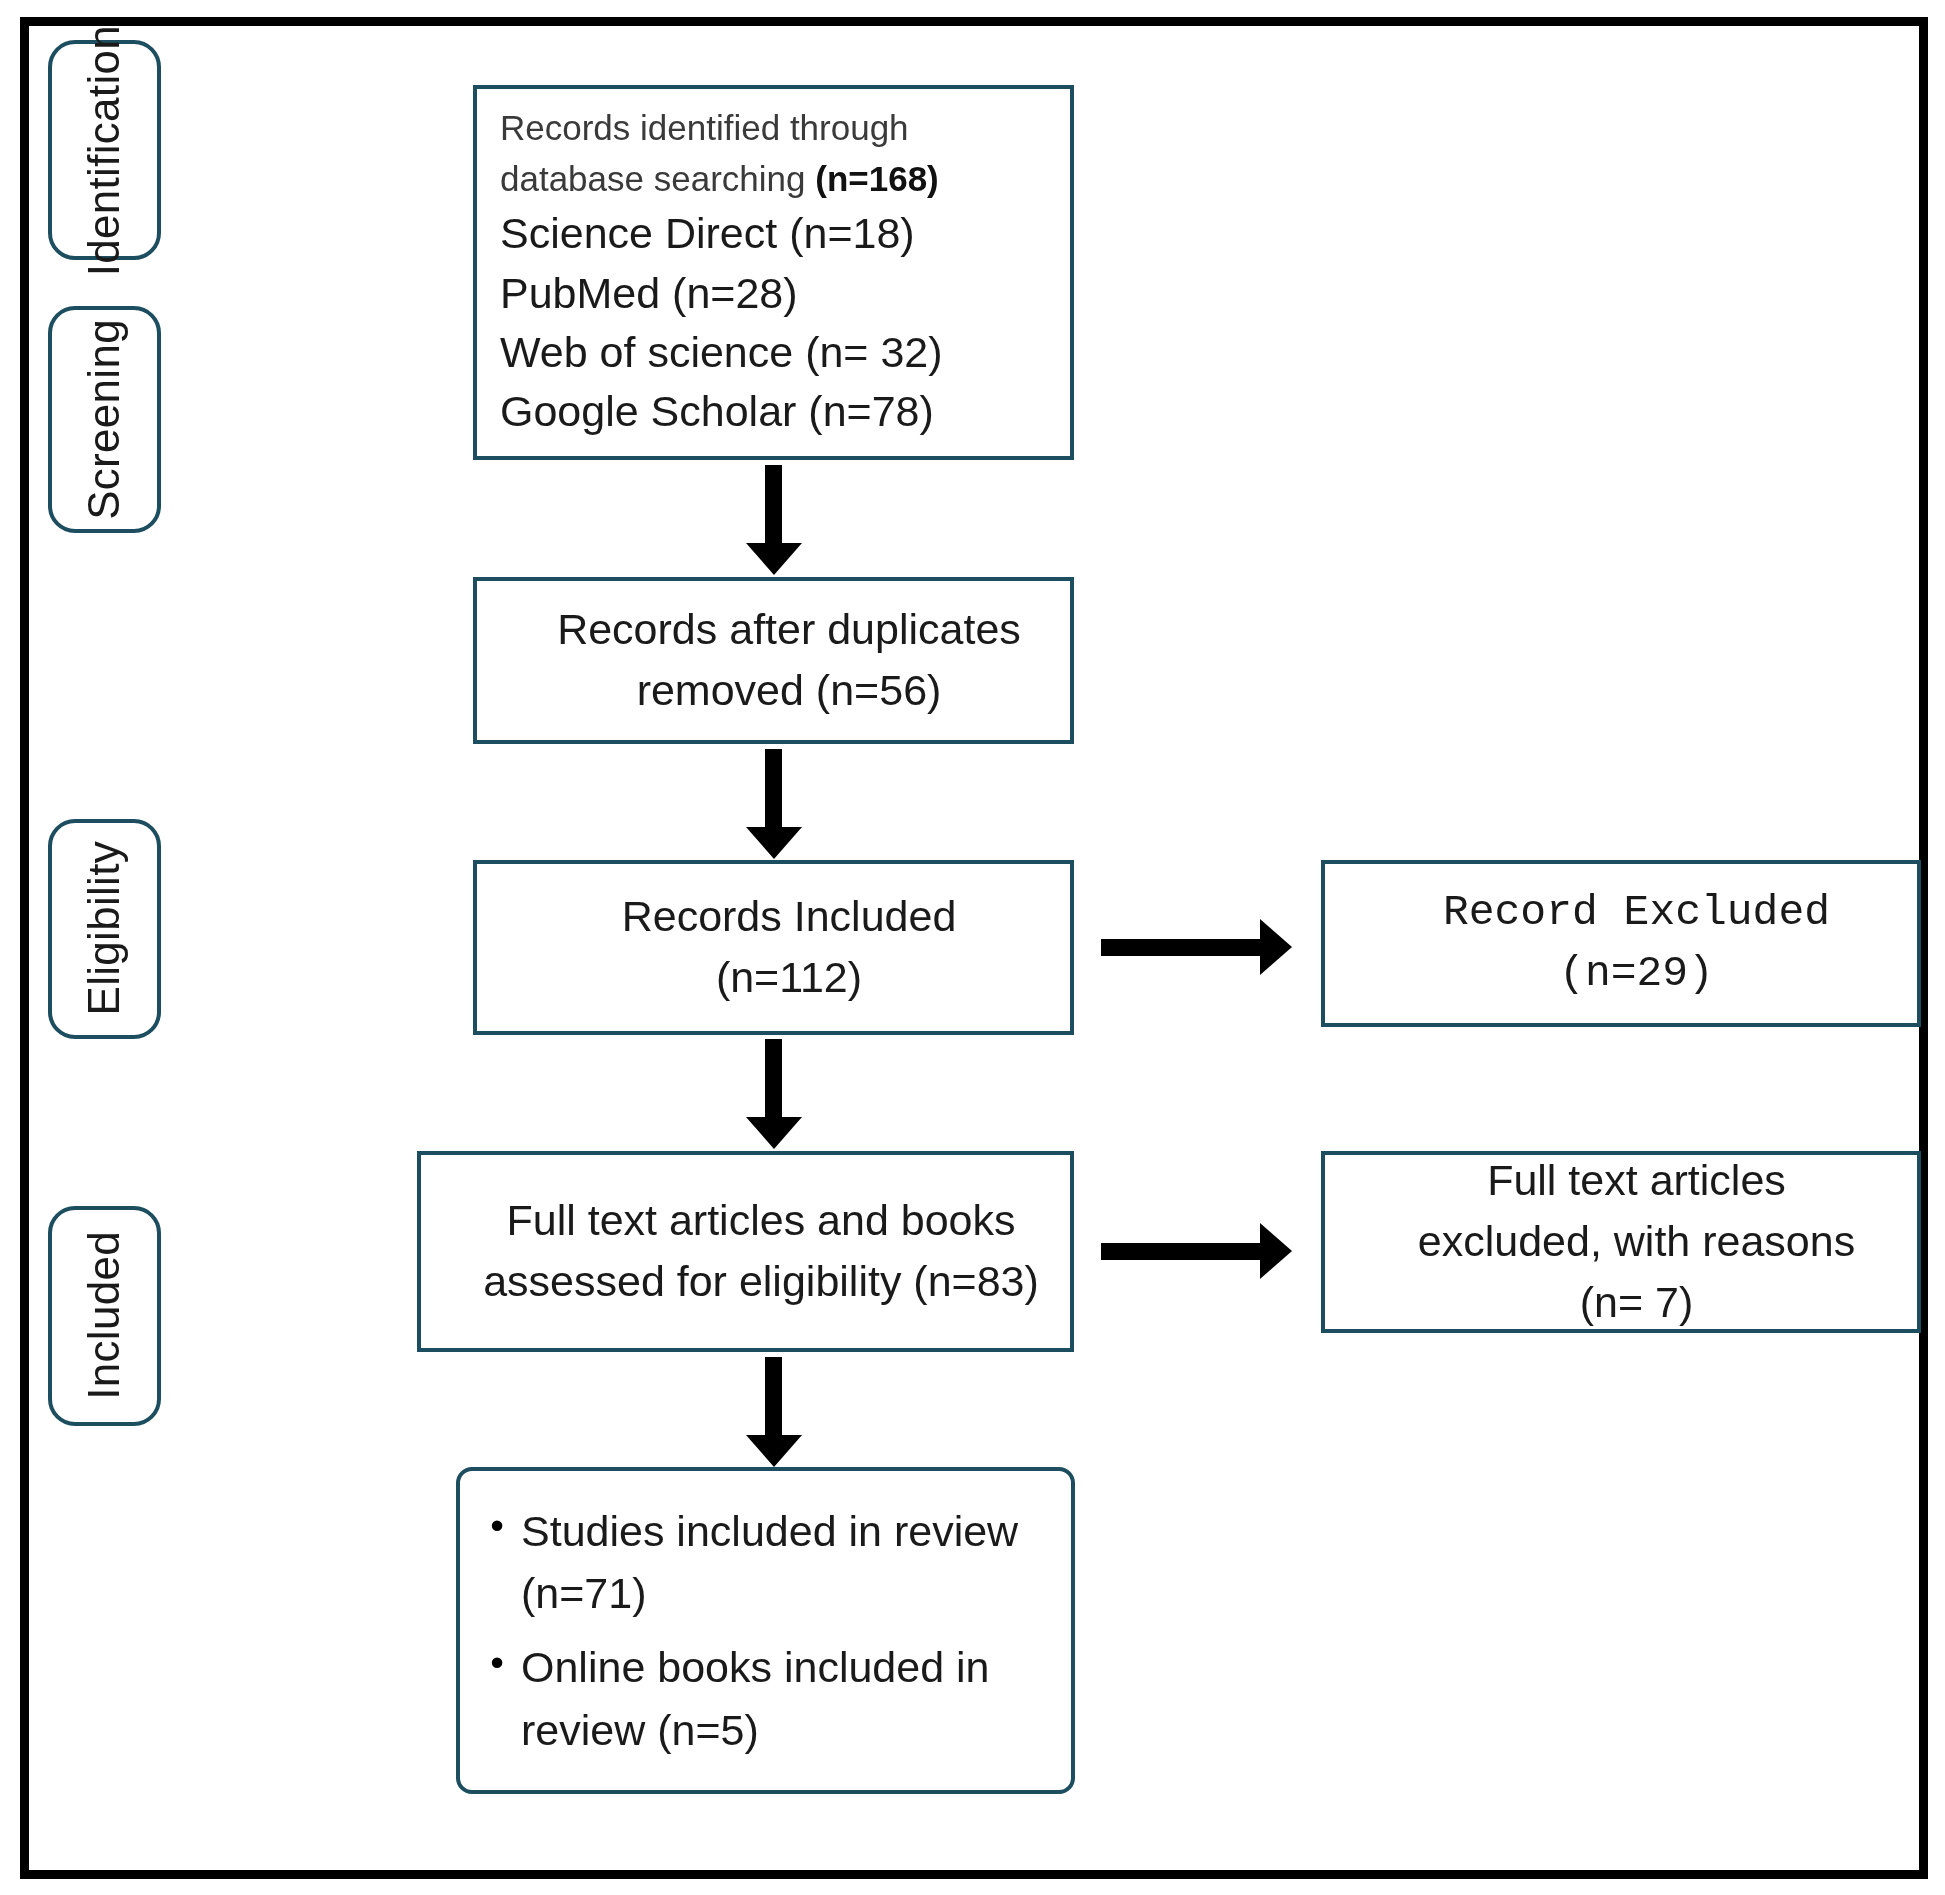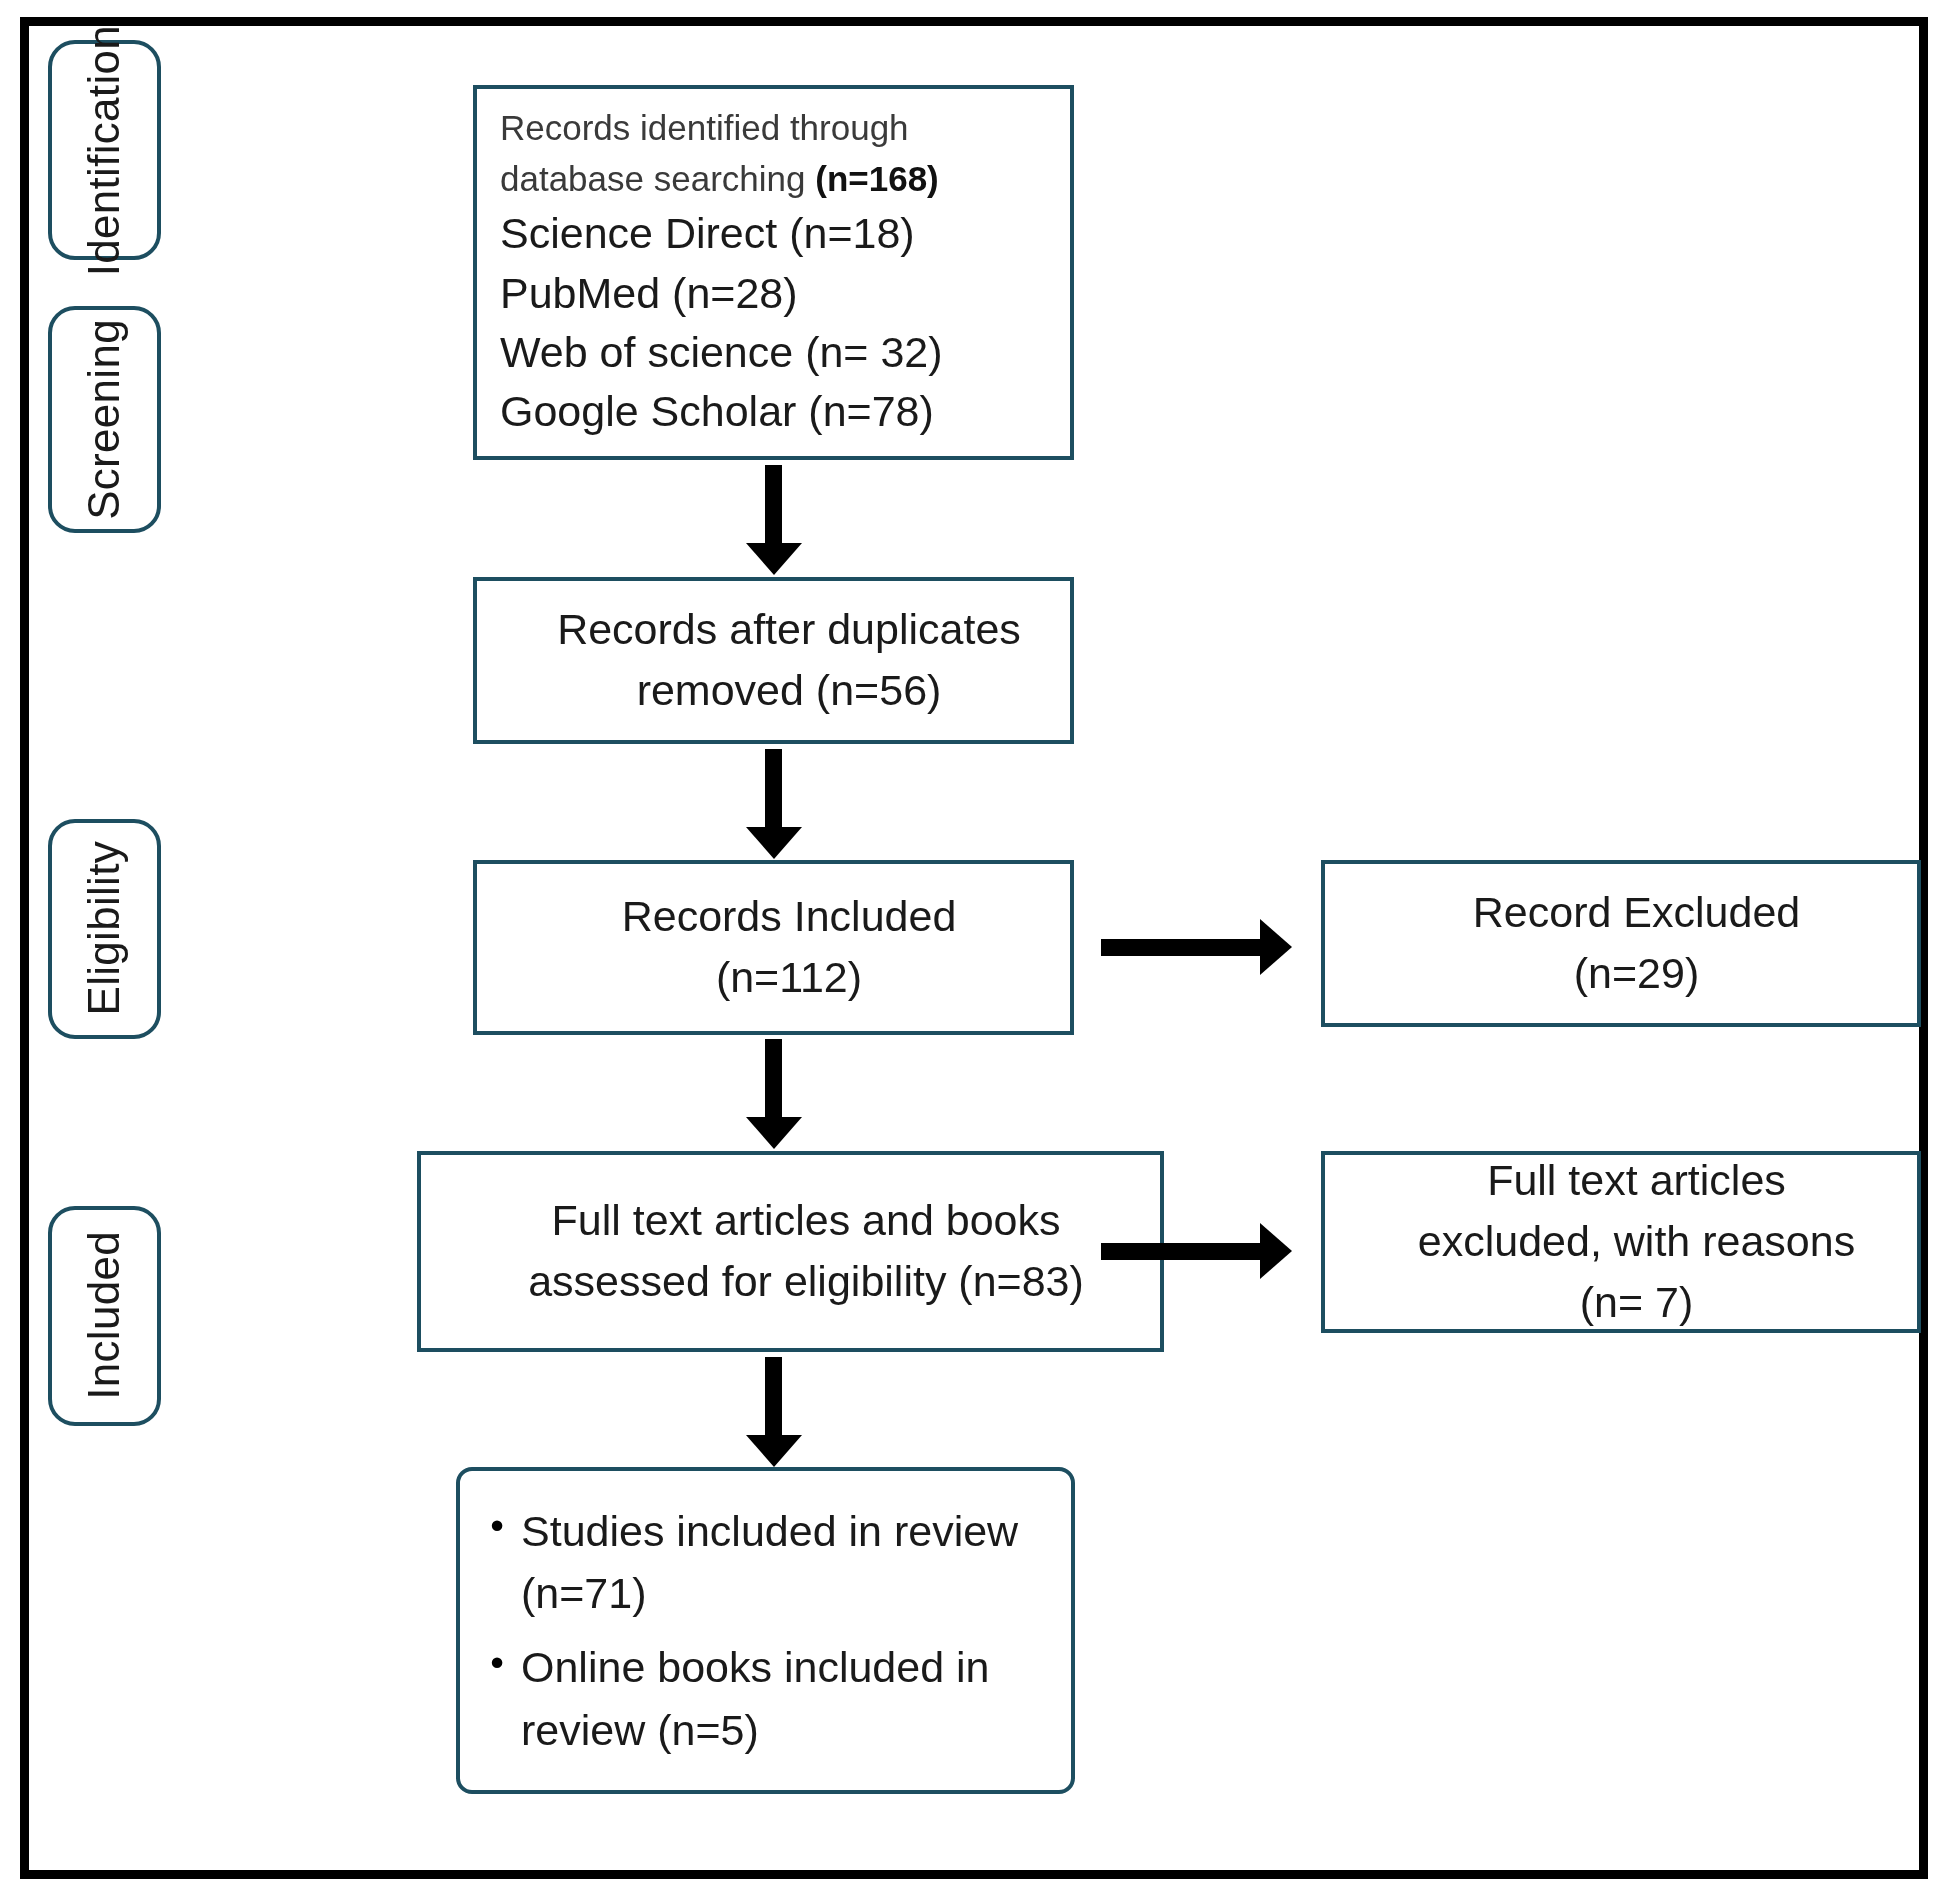--- a/index.html
+++ b/index.html
@@ -178,28 +178,28 @@
 
     <div class="arrow-v" style="left:736px; top:723px; height:79px;"></div>
 
     <div class="flow-box" style="left:444px; top:834px; width:601px; height:175px;">
       <div class="box-text">Records Included</div>
       <div class="box-text">(n=112)</div>
     </div>
 
     <div class="arrow-h" style="left:1072px; top:913px; width:160px;"></div>
 
-    <div class="flow-box" style="left:1292px; top:834px; width:600px; height:167px;">
+    <div class="flow-box" style="left:1292px; top:834px; width:600px; height:167px;font-family:Liberation Mono, monospace;">
       <div class="box-text">Record Excluded</div>
       <div class="box-text">(n=29)</div>
     </div>
 
     <div class="arrow-v" style="left:736px; top:1013px; height:79px;"></div>
 
-    <div class="flow-box" style="left:388px; top:1125px; width:747px; height:201px;justify-content:center;">
+    <div class="flow-box" style="left:388px; top:1125px; width:657px; height:201px;justify-content:center;">
       <div class="box-text">Full text articles and books</div>
       <div class="box-text">assessed for eligibility (n=83)</div>
     </div>
 
     <div class="arrow-h" style="left:1072px; top:1217px; width:160px;"></div>
 
     <div class="flow-box" style="left:1292px; top:1125px; width:600px; height:182px;">
       <div class="box-text">Full text articles</div>
       <div class="box-text">excluded, with reasons</div>
       <div class="box-text">(n= 7)</div>

